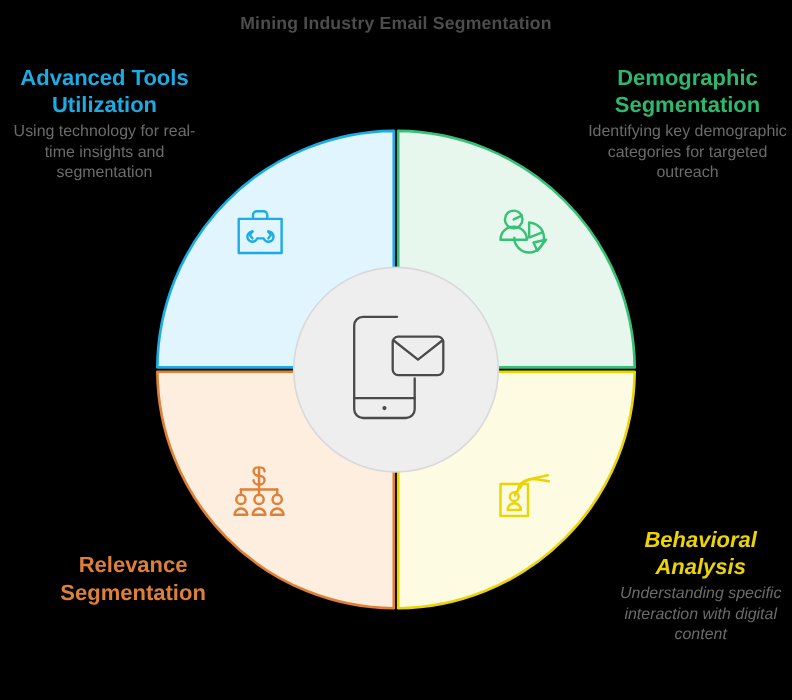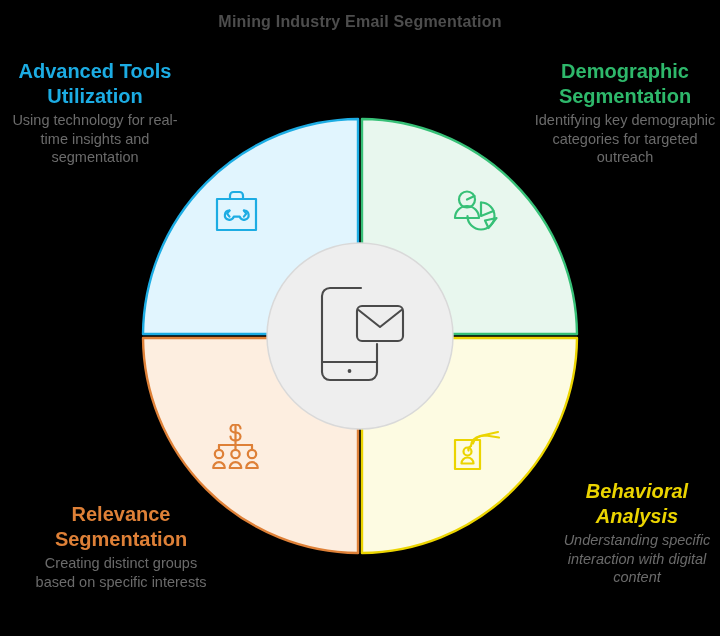--- a/index.html
+++ b/index.html
@@ -155,21 +155,20 @@
     <span class="quad-desc">Using technology for real-time insights and segmentation</span>
   </div>
 
   <div class="quad-label" id="label-demographic">
     <span class="quad-heading" style="color:#2eb86b">Demographic Segmentation</span>
     <span class="quad-desc">Identifying key demographic categories for targeted outreach</span>
   </div>
 
   <div class="quad-label" id="label-relevance">
     <span class="quad-heading" style="color:#de8037">Relevance Segmentation</span>
-    <span class="quad-desc">Creating distinct groups based on specific interests</span>
   </div>
 
   <div class="quad-label" id="label-behavioral">
     <span class="quad-heading" style="color:#ebd400">Behavioral Analysis</span>
     <span class="quad-desc">Understanding specific interaction with digital content</span>
   </div>
 
 </div>
 
 </body></html>

